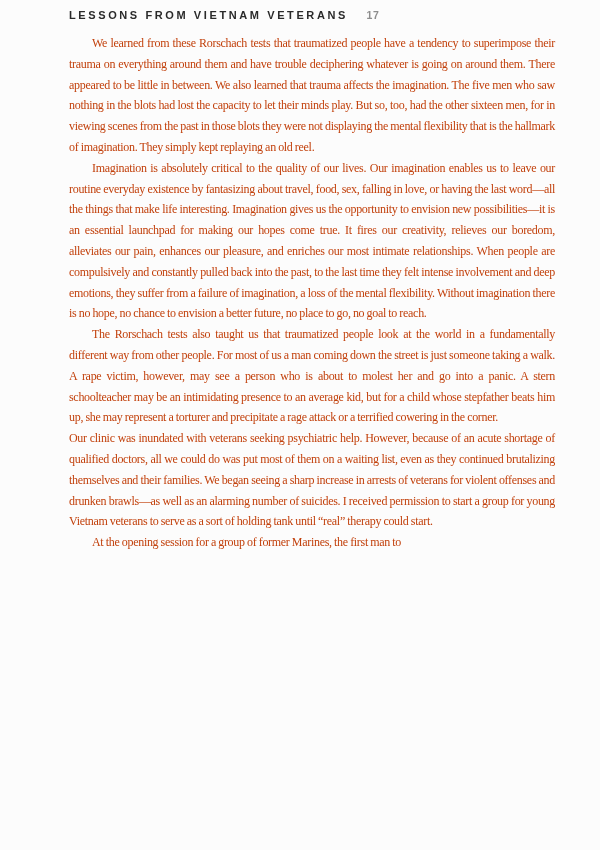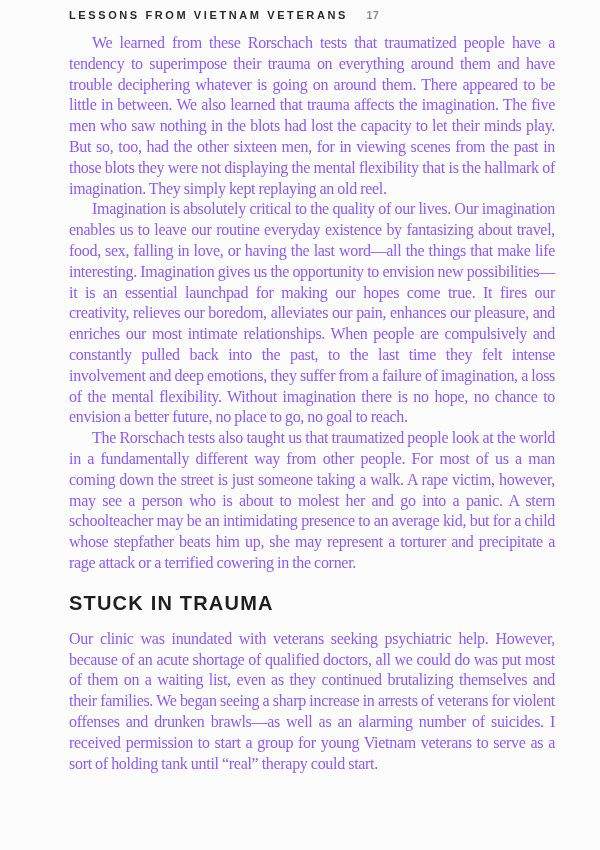--- a/index.html
+++ b/index.html
@@ -41,26 +41,26 @@
   }
   .text-column {
     position: absolute;
     top: 33px;
     left: 69px;
     width: 486px;
   }
   .para {
     margin: 0;
     font-family: "Liberation Serif", serif;
-    font-size: 16px;
+    font-size: 12px;
     line-height: 20.8px;
     letter-spacing: -0.3px;
     word-spacing: -0.4px;
     text-align: justify;
-    color: #8b5cf6;
+    color: #c2410c;
     hyphens: auto;
     -webkit-hyphens: auto;
   }
   .para.indent {
     text-indent: 23px;
   }
   .section-heading {
     margin: 18px 0 14px 0;
     font-family: "Liberation Sans", sans-serif;
     font-size: 20px;
@@ -77,18 +77,18 @@
   <div class="running-header">
     <span class="rh-title">LESSONS FROM VIETNAM VETERANS</span>
     <span class="rh-page">17</span>
   </div>
 
   <div class="text-column">
     <p class="para indent">We learned from these Rorschach tests that traumatized people have a tendency to superimpose their trauma on everything around them and have trouble deciphering whatever is going on around them. There appeared to be little in between. We also learned that trauma affects the imagination. The five men who saw nothing in the blots had lost the capacity to let their minds play. But so, too, had the other sixteen men, for in viewing scenes from the past in those blots they were not displaying the mental flexibility that is the hallmark of imagination. They simply kept replaying an old reel.</p>
     <p class="para indent">Imagination is absolutely critical to the quality of our lives. Our imagination enables us to leave our routine everyday existence by fantasizing about travel, food, sex, falling in love, or having the last word—all the things that make life interesting. Imagination gives us the opportunity to envision new possibilities—it is an essential launchpad for making our hopes come true. It fires our creativity, relieves our boredom, alleviates our pain, enhances our pleasure, and enriches our most intimate relationships. When people are compulsively and constantly pulled back into the past, to the last time they felt intense involvement and deep emotions, they suffer from a failure of imagination, a loss of the mental flexibility. Without imagination there is no hope, no chance to envision a better future, no place to go, no goal to reach.</p>
     <p class="para indent">The Rorschach tests also taught us that traumatized people look at the world in a fundamentally different way from other people. For most of us a man coming down the street is just someone taking a walk. A rape victim, however, may see a person who is about to molest her and go into a panic. A stern schoolteacher may be an intimidating presence to an average kid, but for a child whose stepfather beats him up, she may represent a torturer and precipitate a rage attack or a terrified cowering in the corner.</p>
 
-    <h2 class="section-heading">STUCK IN TRAUMA</h2>
 
     <p class="para">Our clinic was inundated with veterans seeking psychiatric help. However, because of an acute shortage of qualified doctors, all we could do was put most of them on a waiting list, even as they continued brutalizing themselves and their families. We began seeing a sharp increase in arrests of veterans for violent offenses and drunken brawls—as well as an alarming number of suicides. I received permission to start a group for young Vietnam veterans to serve as a sort of holding tank until “real” therapy could start.</p>
+    <p class="para indent">At the opening session for a group of former Marines, the first man to</p>
   </div>
 
 </div>
 
 </body></html>

